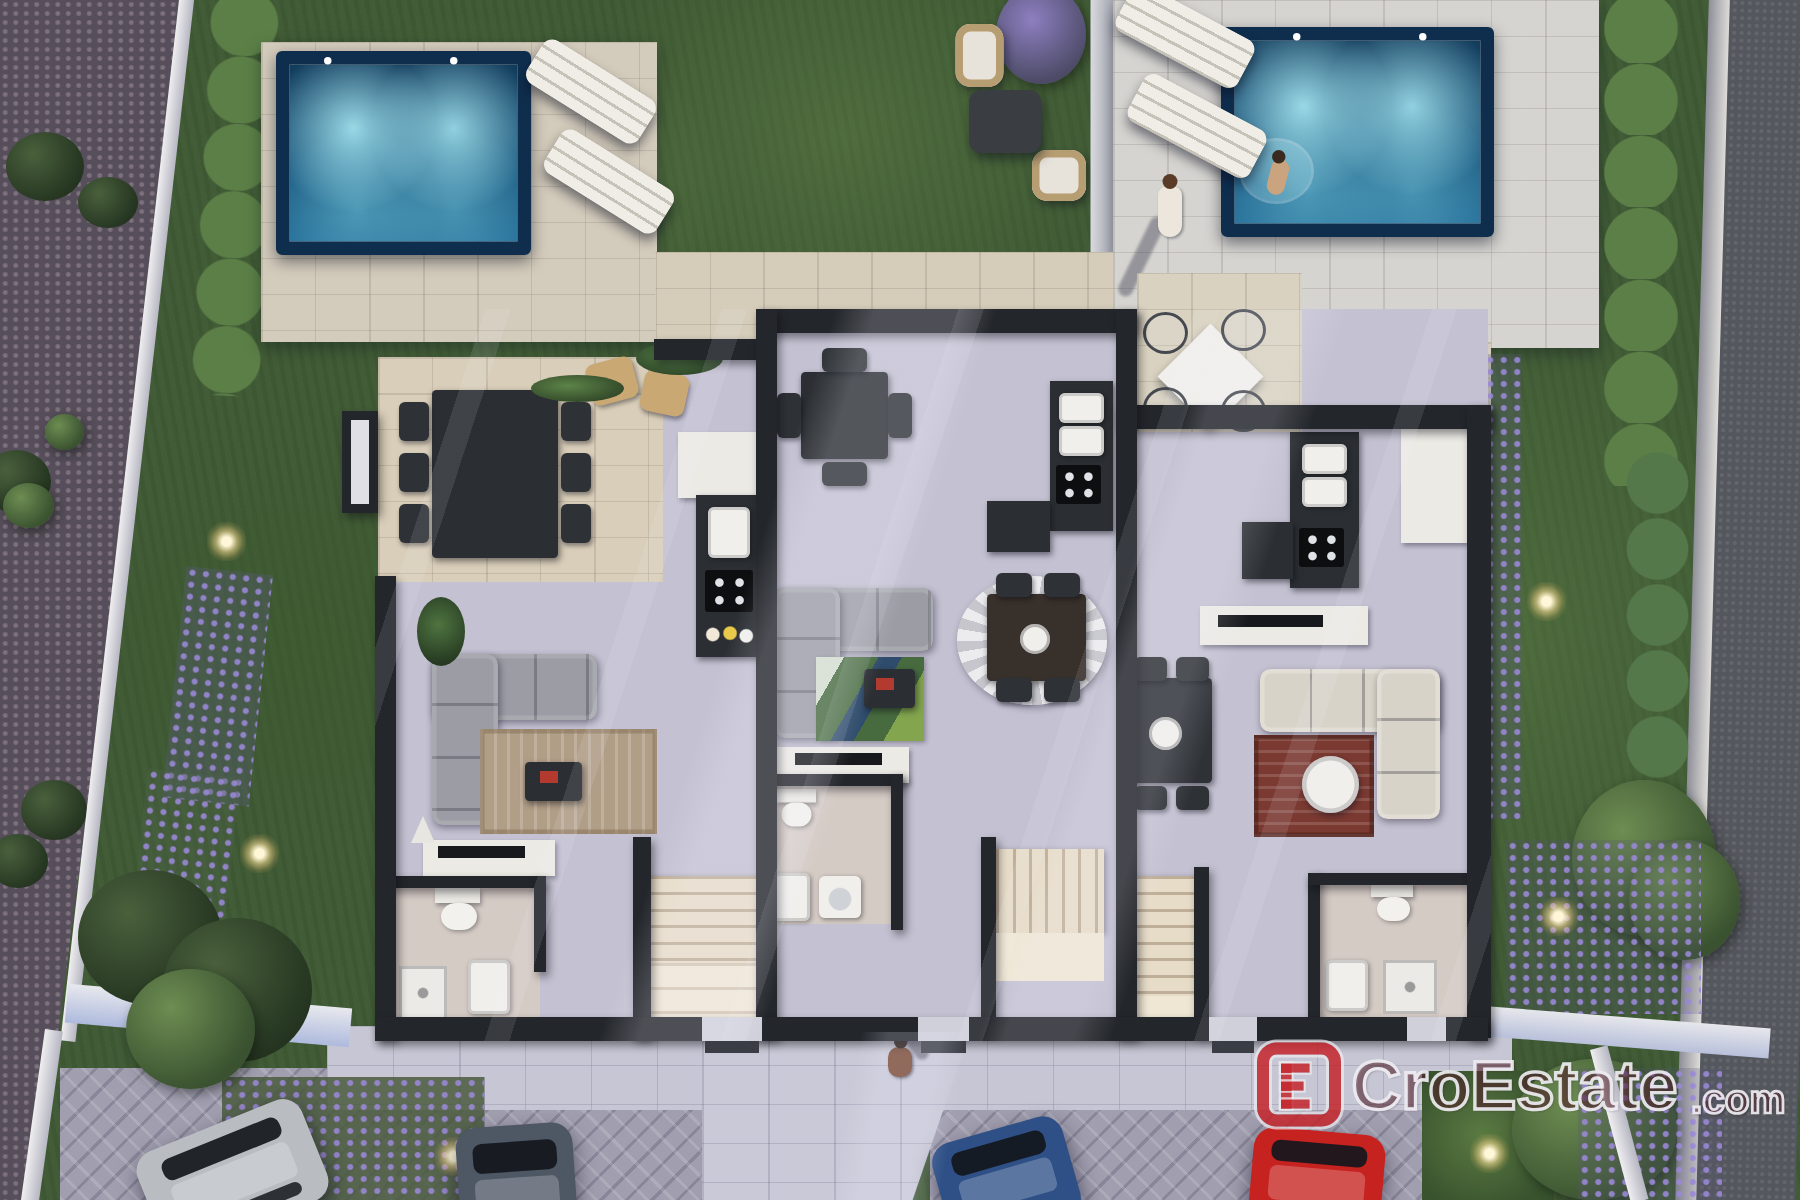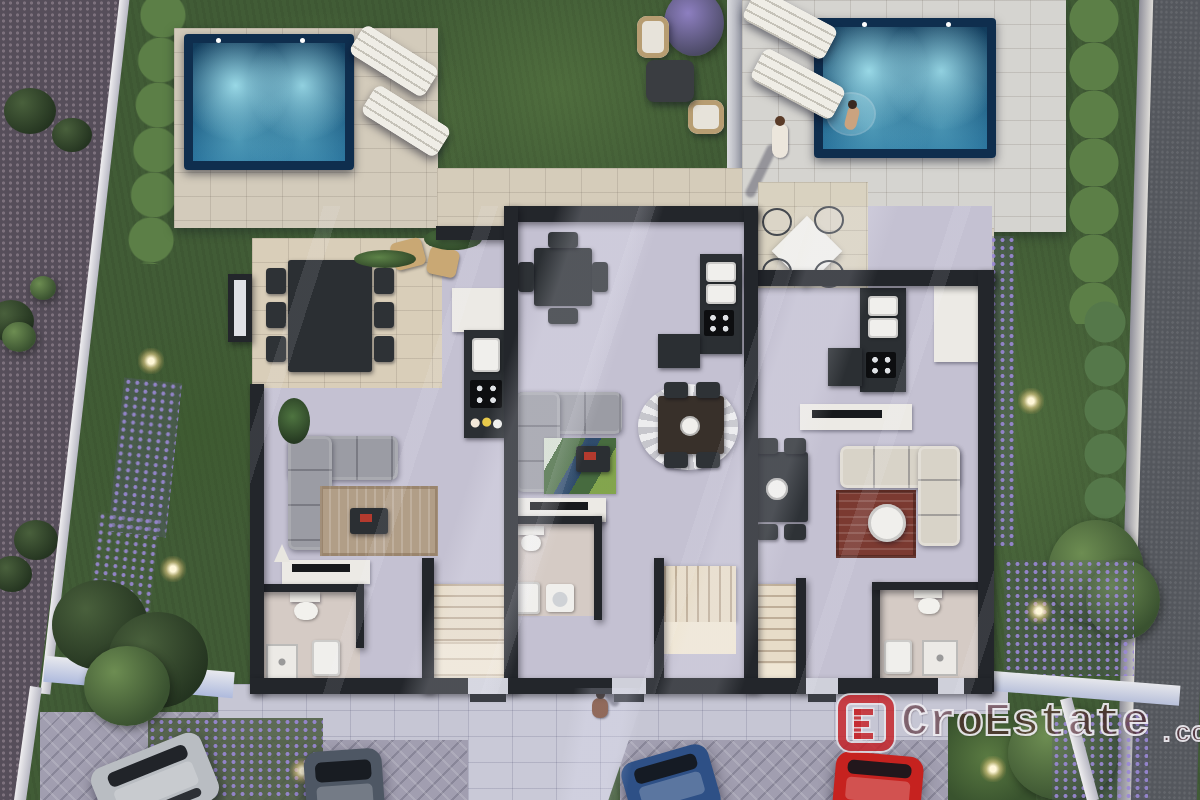--- a/index.html
+++ b/index.html
@@ -1,18 +1,18 @@
 <!DOCTYPE html>
 <html><head>
 <meta charset="utf-8">
 <style>
   html,body{margin:0;padding:0;background:#222}
   .abs{position:absolute}
   .scene{position:relative;width:1200px;height:800px;overflow:hidden;background-color:#415c36;
-    font-family:Liberation Mono, monospace;
+    font-family:Liberation Sans, sans-serif;
     background-image:
       radial-gradient(240px 170px at 320px 130px, rgba(130,170,90,.30), transparent 70%),
       radial-gradient(260px 200px at 560px 90px, rgba(120,160,85,.25), transparent 70%),
       radial-gradient(260px 340px at 1010px 430px, rgba(125,165,88,.22), transparent 70%),
       radial-gradient(200px 160px at 200px 430px, rgba(60,90,45,.5), transparent 75%),
       repeating-linear-gradient(80deg, rgba(0,0,0,.05) 0 3px, transparent 3px 7px)}
   .grid-pavers{background-image:
       repeating-linear-gradient(to right, rgba(90,80,70,.16) 0 1px, transparent 1px 36px),
       repeating-linear-gradient(to bottom, rgba(90,80,70,.16) 0 1px, transparent 1px 24px)}
   .grid-walk{background-image:

